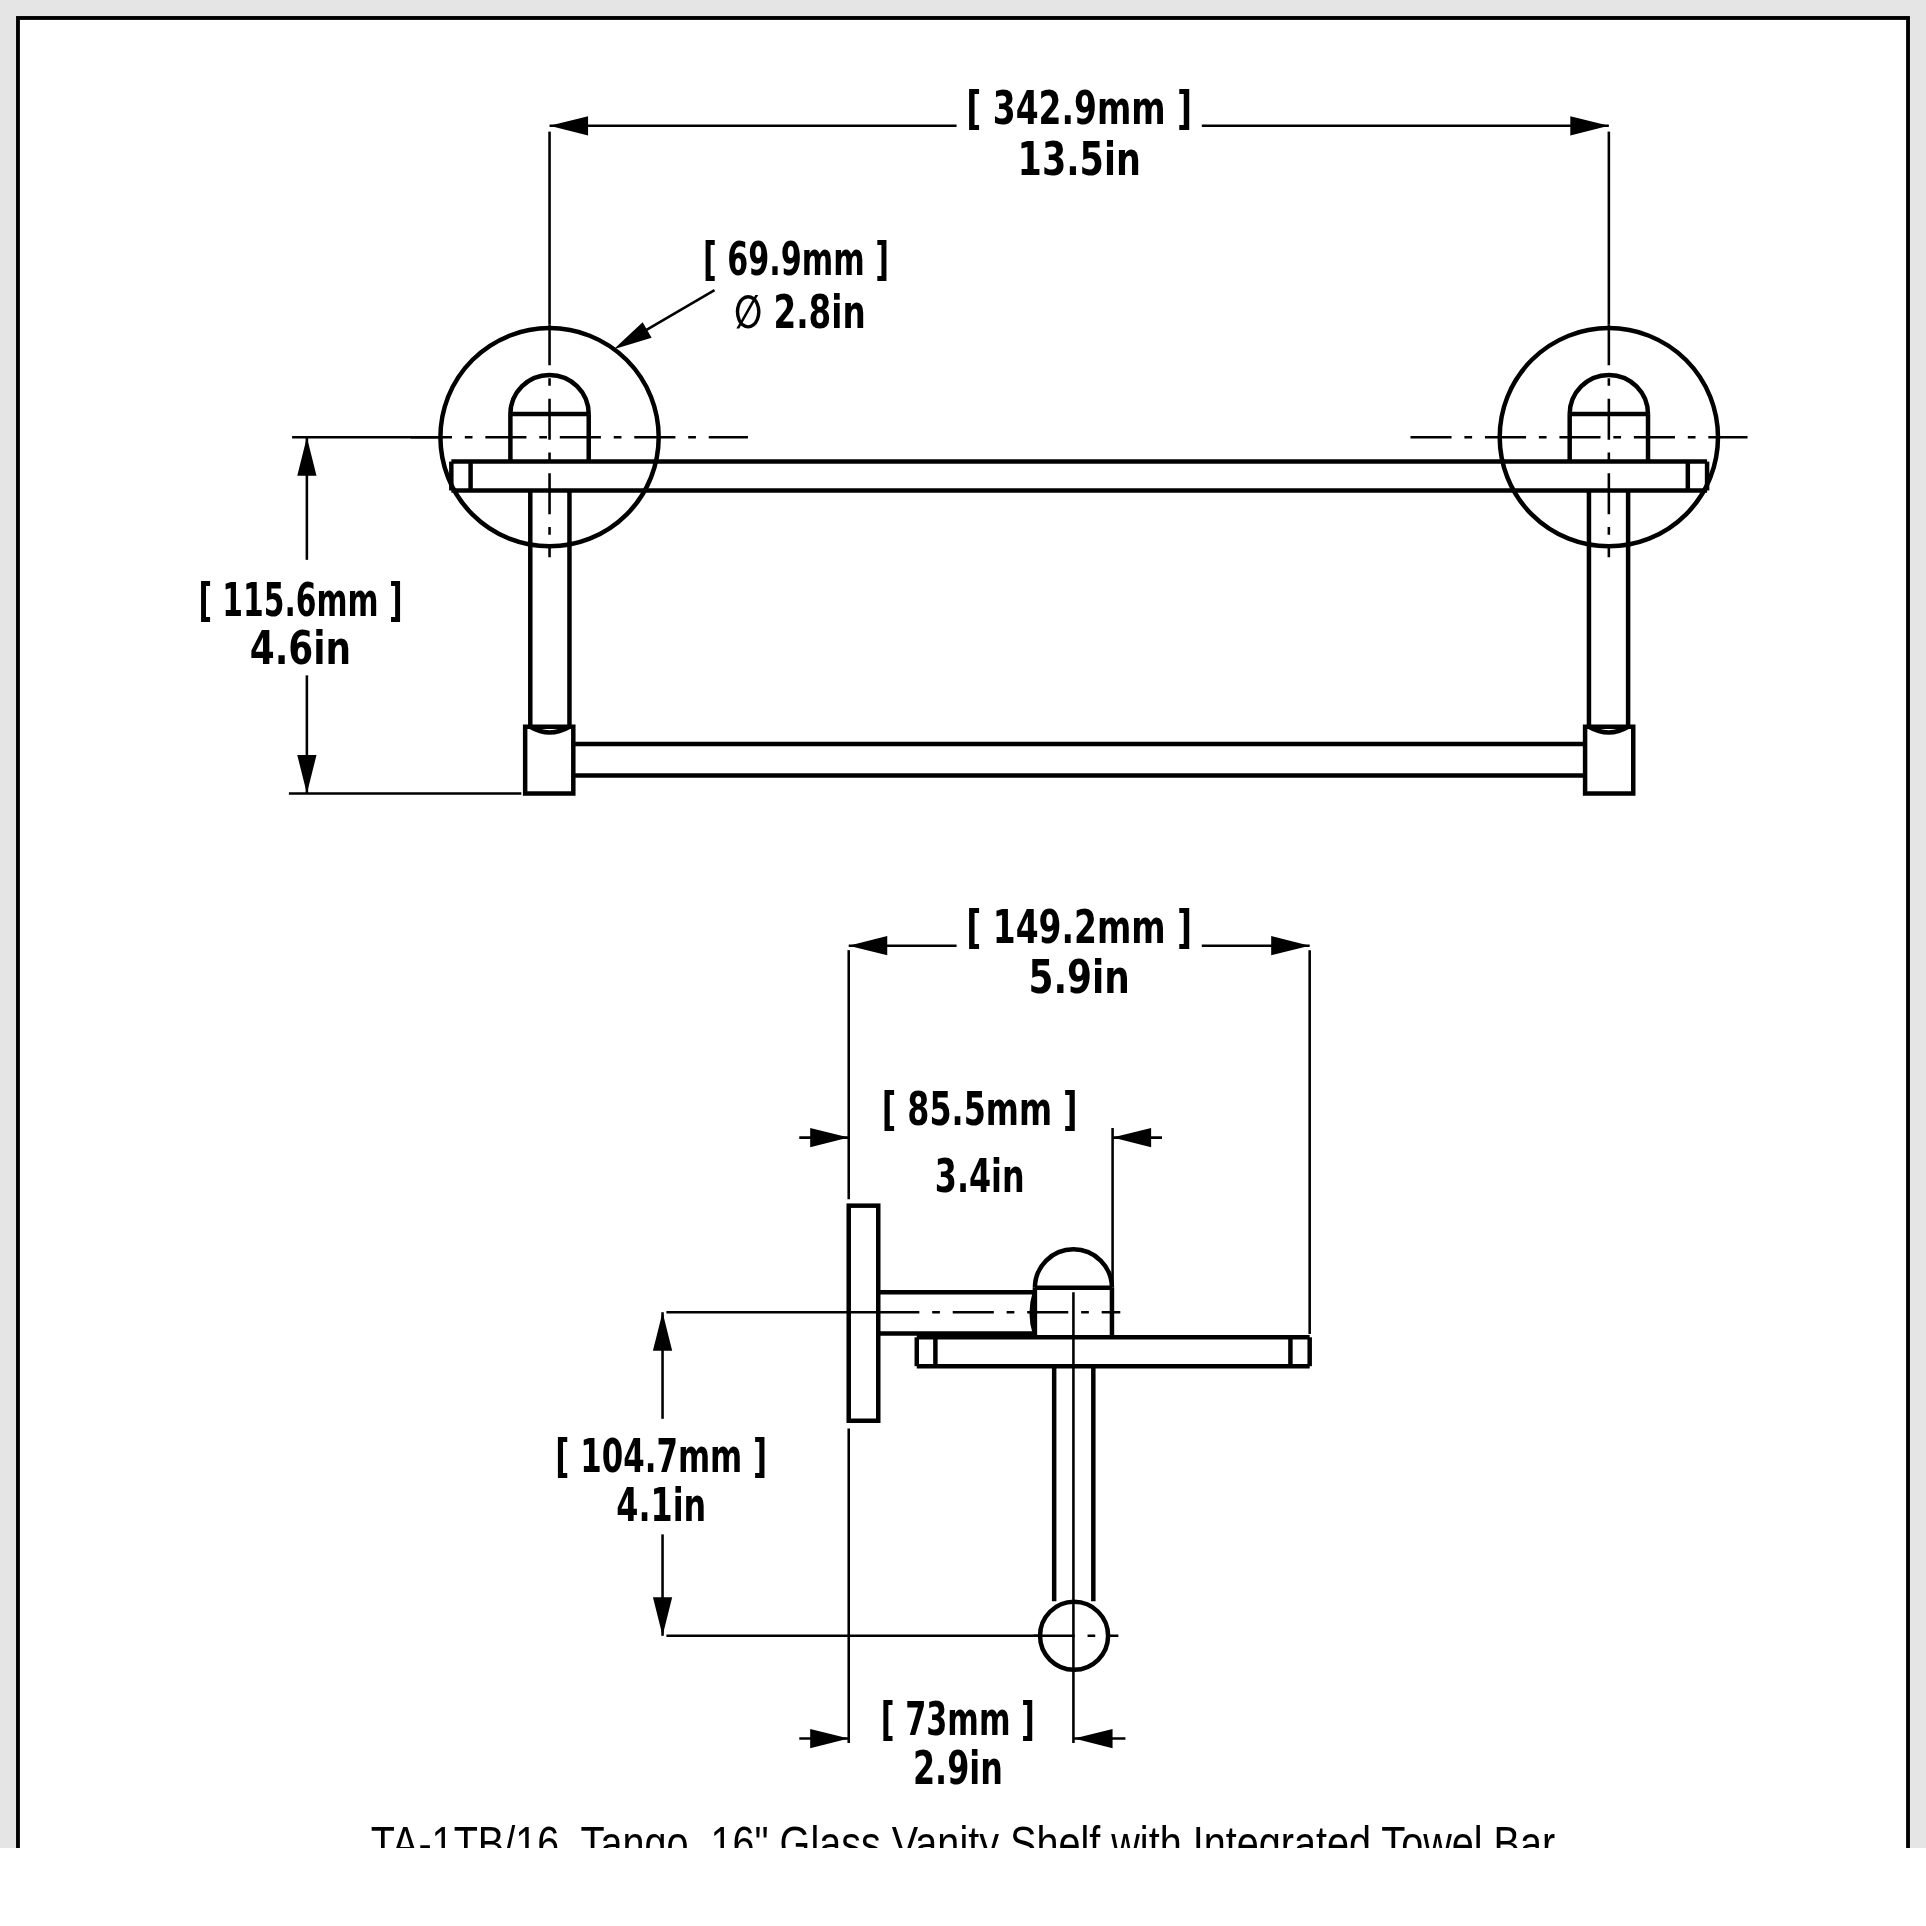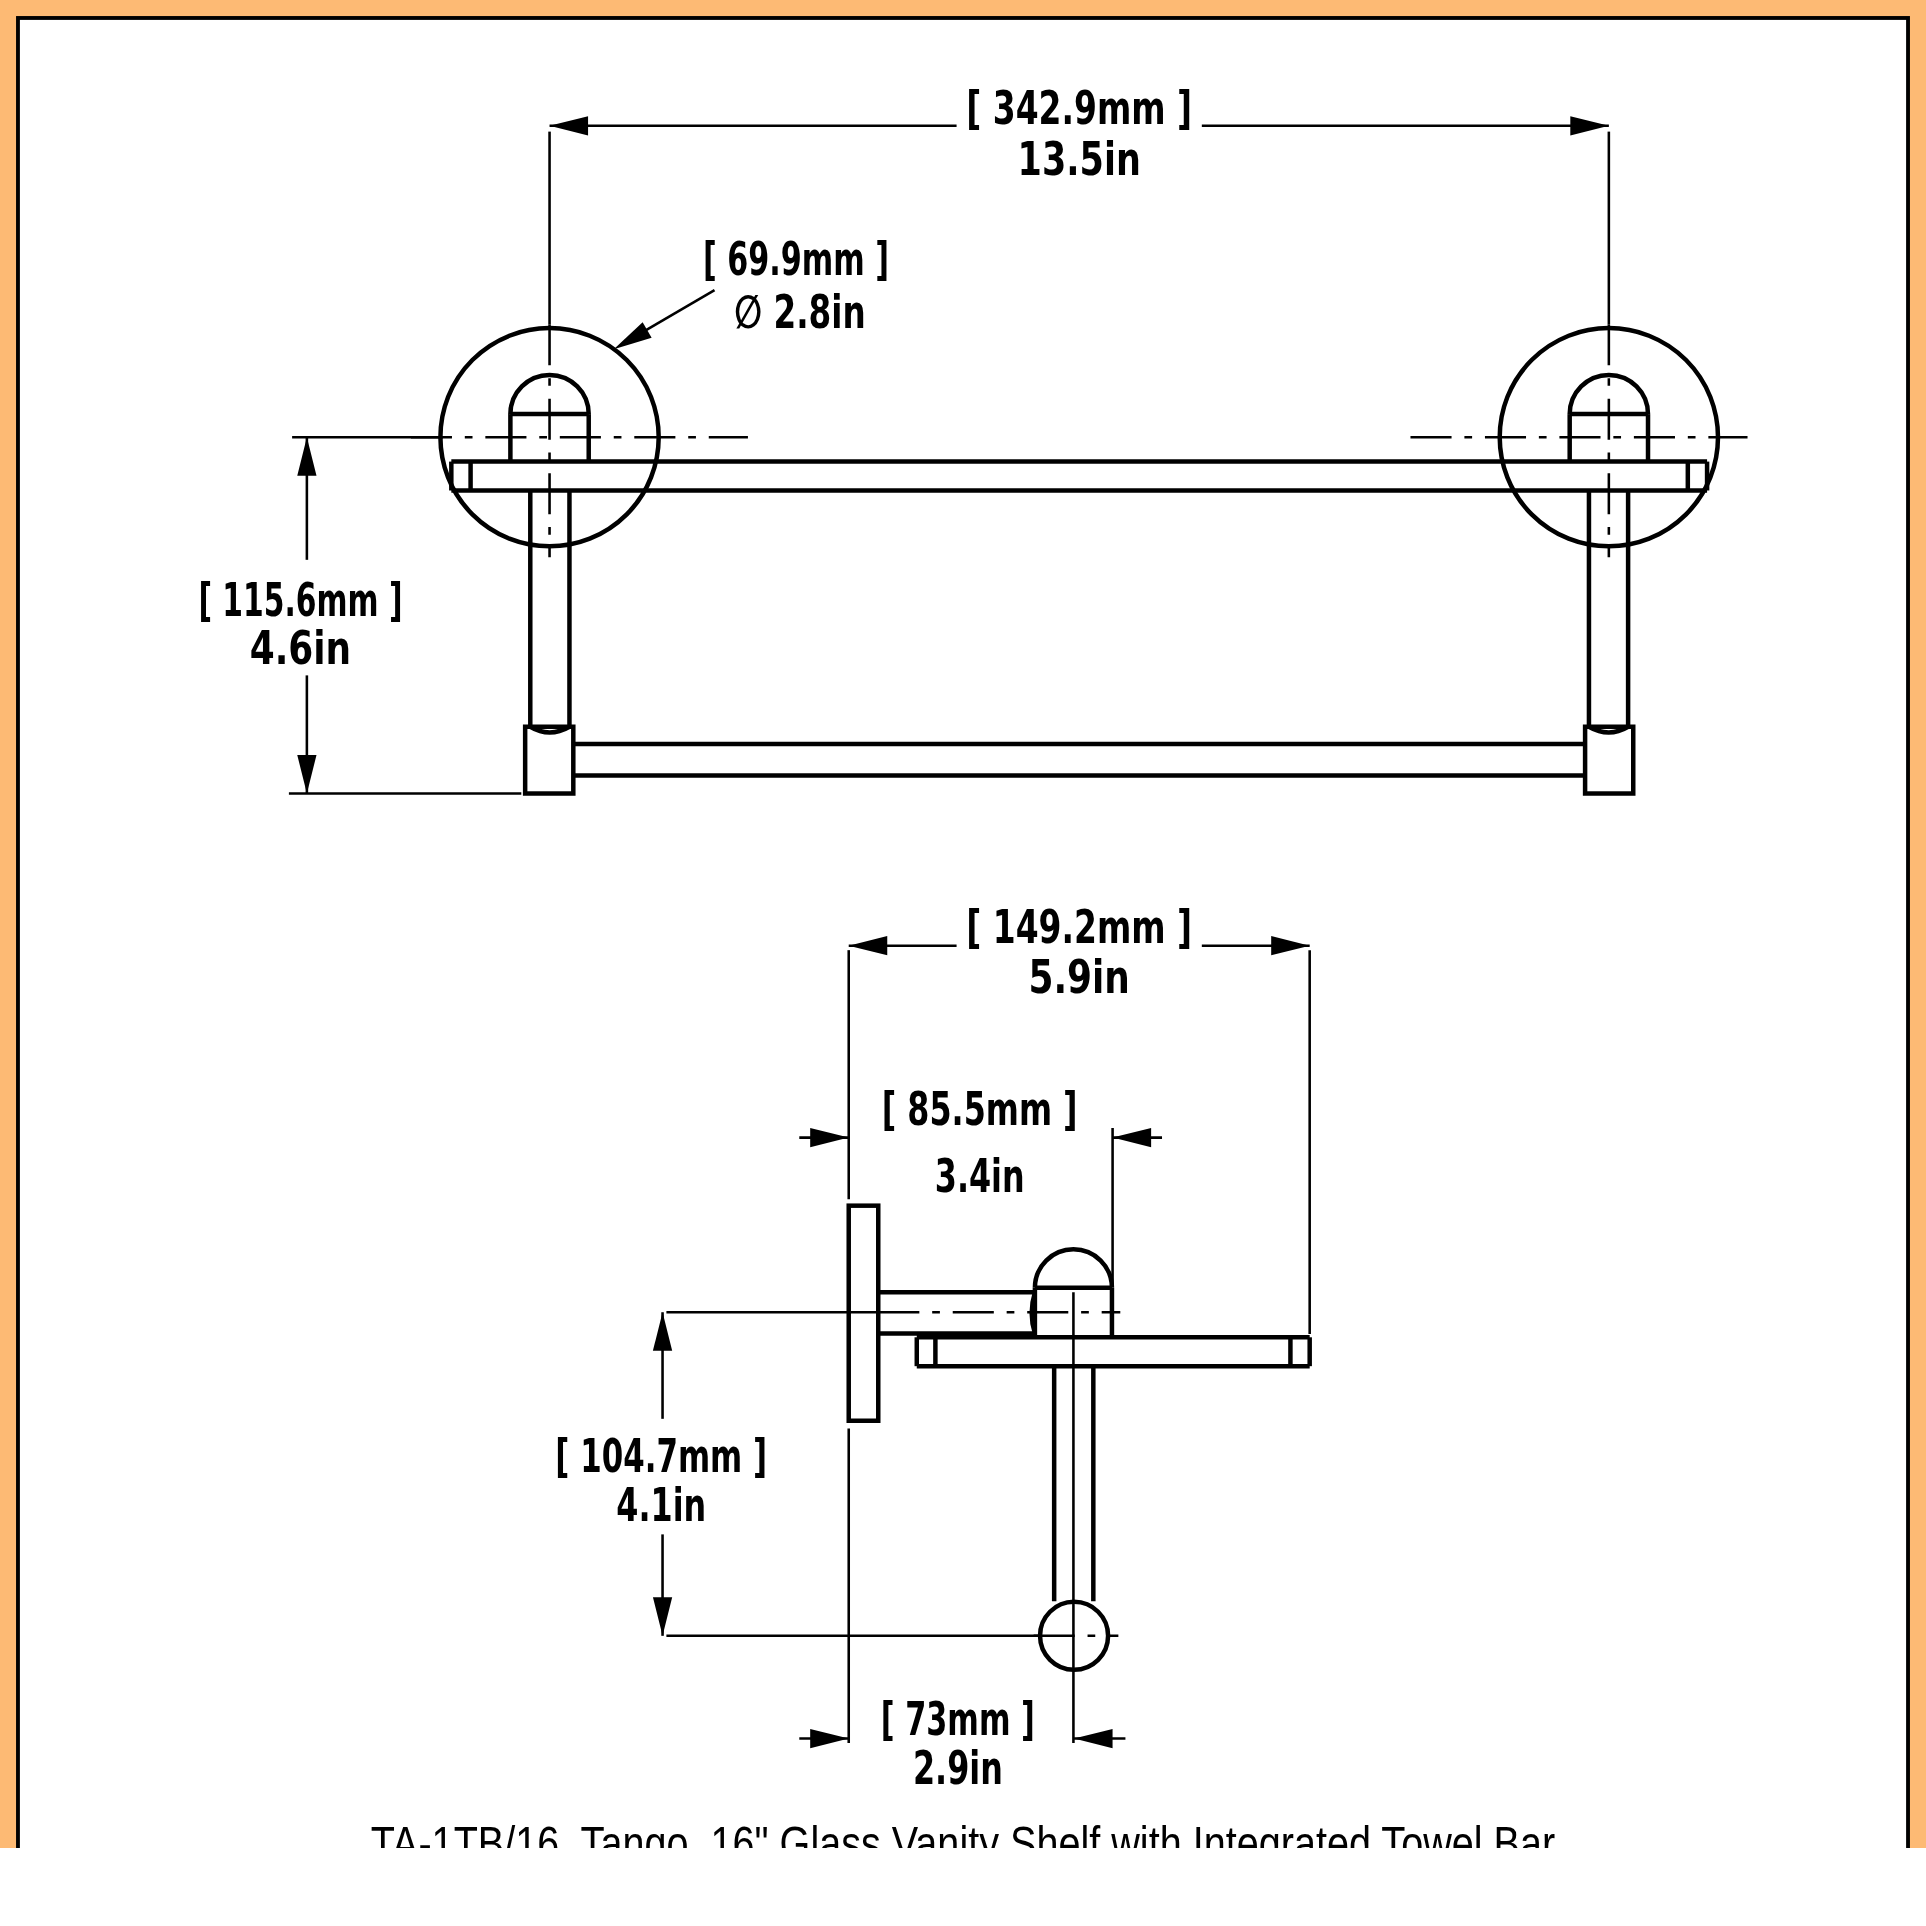--- a/index.html
+++ b/index.html
@@ -1,16 +1,16 @@
 <!DOCTYPE html>
 <html style="font-size:10.3px"><head>
 <meta charset="utf-8">
 <style>
   html, body { margin: 0; padding: 0; background: #ffffff; }
-  .page { width: 1926px; height: 1848px; position: relative; background: #fdba74; }
+  .page { width: 1926px; height: 1848px; position: relative; background: #e5e5e5; }
   svg { display: block; }
   .geo   { stroke: #000; stroke-width: 7; fill: none; stroke-linecap: butt; }
   .thin  { stroke: #000; stroke-width: 4; fill: none; }
   .cl    { stroke: #000; stroke-width: 4; fill: none; stroke-dasharray: 64 20 12 20; }
   .ah    { fill: #000; stroke: none; }
   .dim-text {
     font-family: "DejaVu Sans", "Liberation Sans", sans-serif;
     font-weight: 600;
     font-size: 72px;
     fill: #000;

